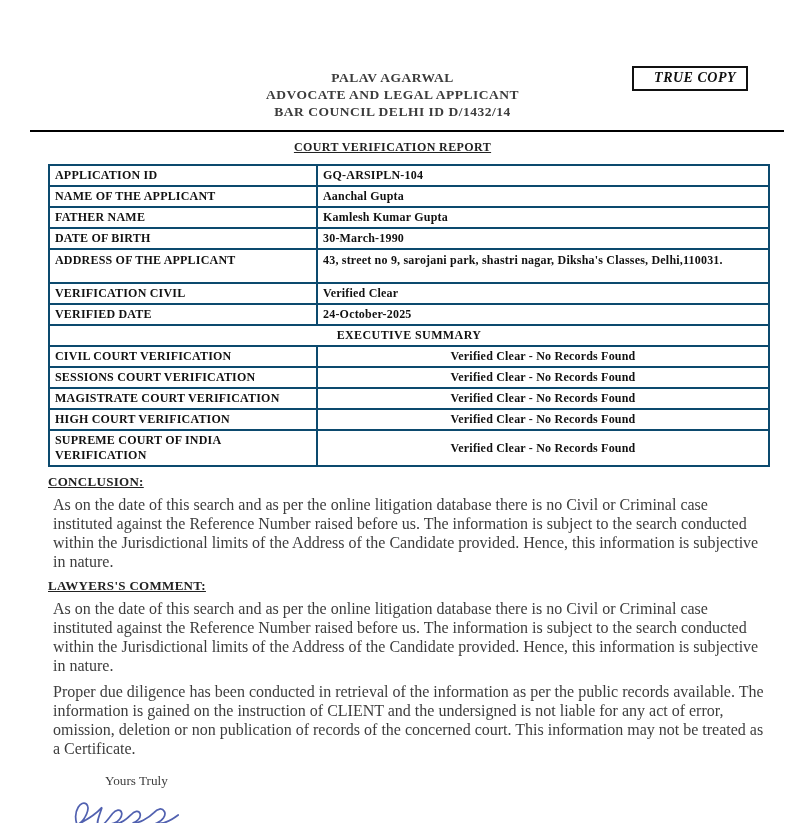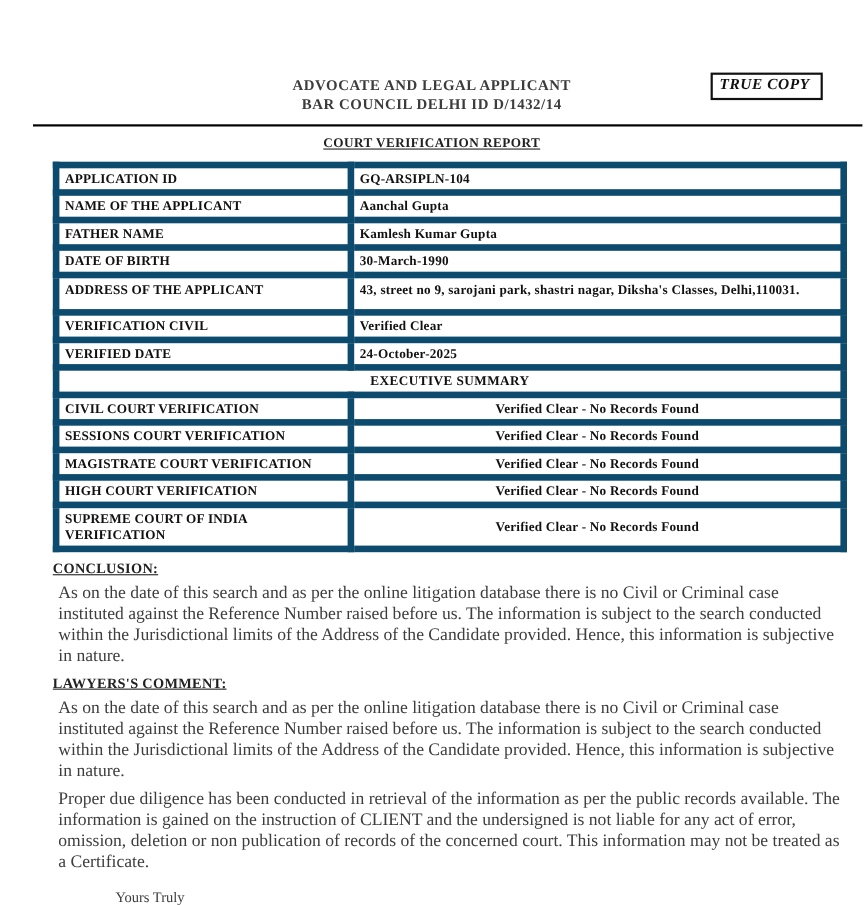--- a/index.html
+++ b/index.html
@@ -11,21 +11,21 @@
     background: #ffffff;
     font-family: "Liberation Serif", serif;
     color: #222222;
     overflow: hidden;
   }
   .true-copy {
     position: absolute;
     top: 66px;
     right: 37px;
     border: 2px solid #111111;
-    padding: 2px 10px 3px 6px;
+    padding: 2px 10px 3px 20px;
     font-weight: 700;
     font-style: italic;
     font-size: 14px;
     letter-spacing: 0.5px;
     color: #111111;
   }
   .letterhead {
     padding-top: 69px;
     text-align: center;
     font-weight: 700;
@@ -49,21 +49,21 @@
     color: #222222;
   }
   .report-table {
     border-collapse: collapse;
     margin: 9px 0 0 48px;
     width: 722px;
     font-size: 12px;
     color: #111111;
   }
   .report-table td {
-    border: 6px solid #0c4a6e;
+    border: 2px solid #0c4a6e;
     padding: 2px 5px;
     font-weight: 700;
     letter-spacing: 0.2px;
     height: 16px;
     vertical-align: middle;
   }
   .report-table td.lbl { width: 268px; }
   .report-table tr.tall td {
     height: 34px;
     vertical-align: top;
@@ -109,20 +109,21 @@
   }
 </style>
 </head>
 <body>
 
 <div class="page">
 
   <div class="true-copy">TRUE COPY</div>
 
   <div class="letterhead">
+    <div class="lh-line">PALAV AGARWAL</div>
     <div class="lh-line">ADVOCATE AND LEGAL APPLICANT</div>
     <div class="lh-line">BAR COUNCIL DELHI ID D/1432/14</div>
   </div>
 
   <div class="rule"></div>
 
   <div class="report-title">COURT VERIFICATION REPORT</div>
 
   <table class="report-table">
     <tbody>

